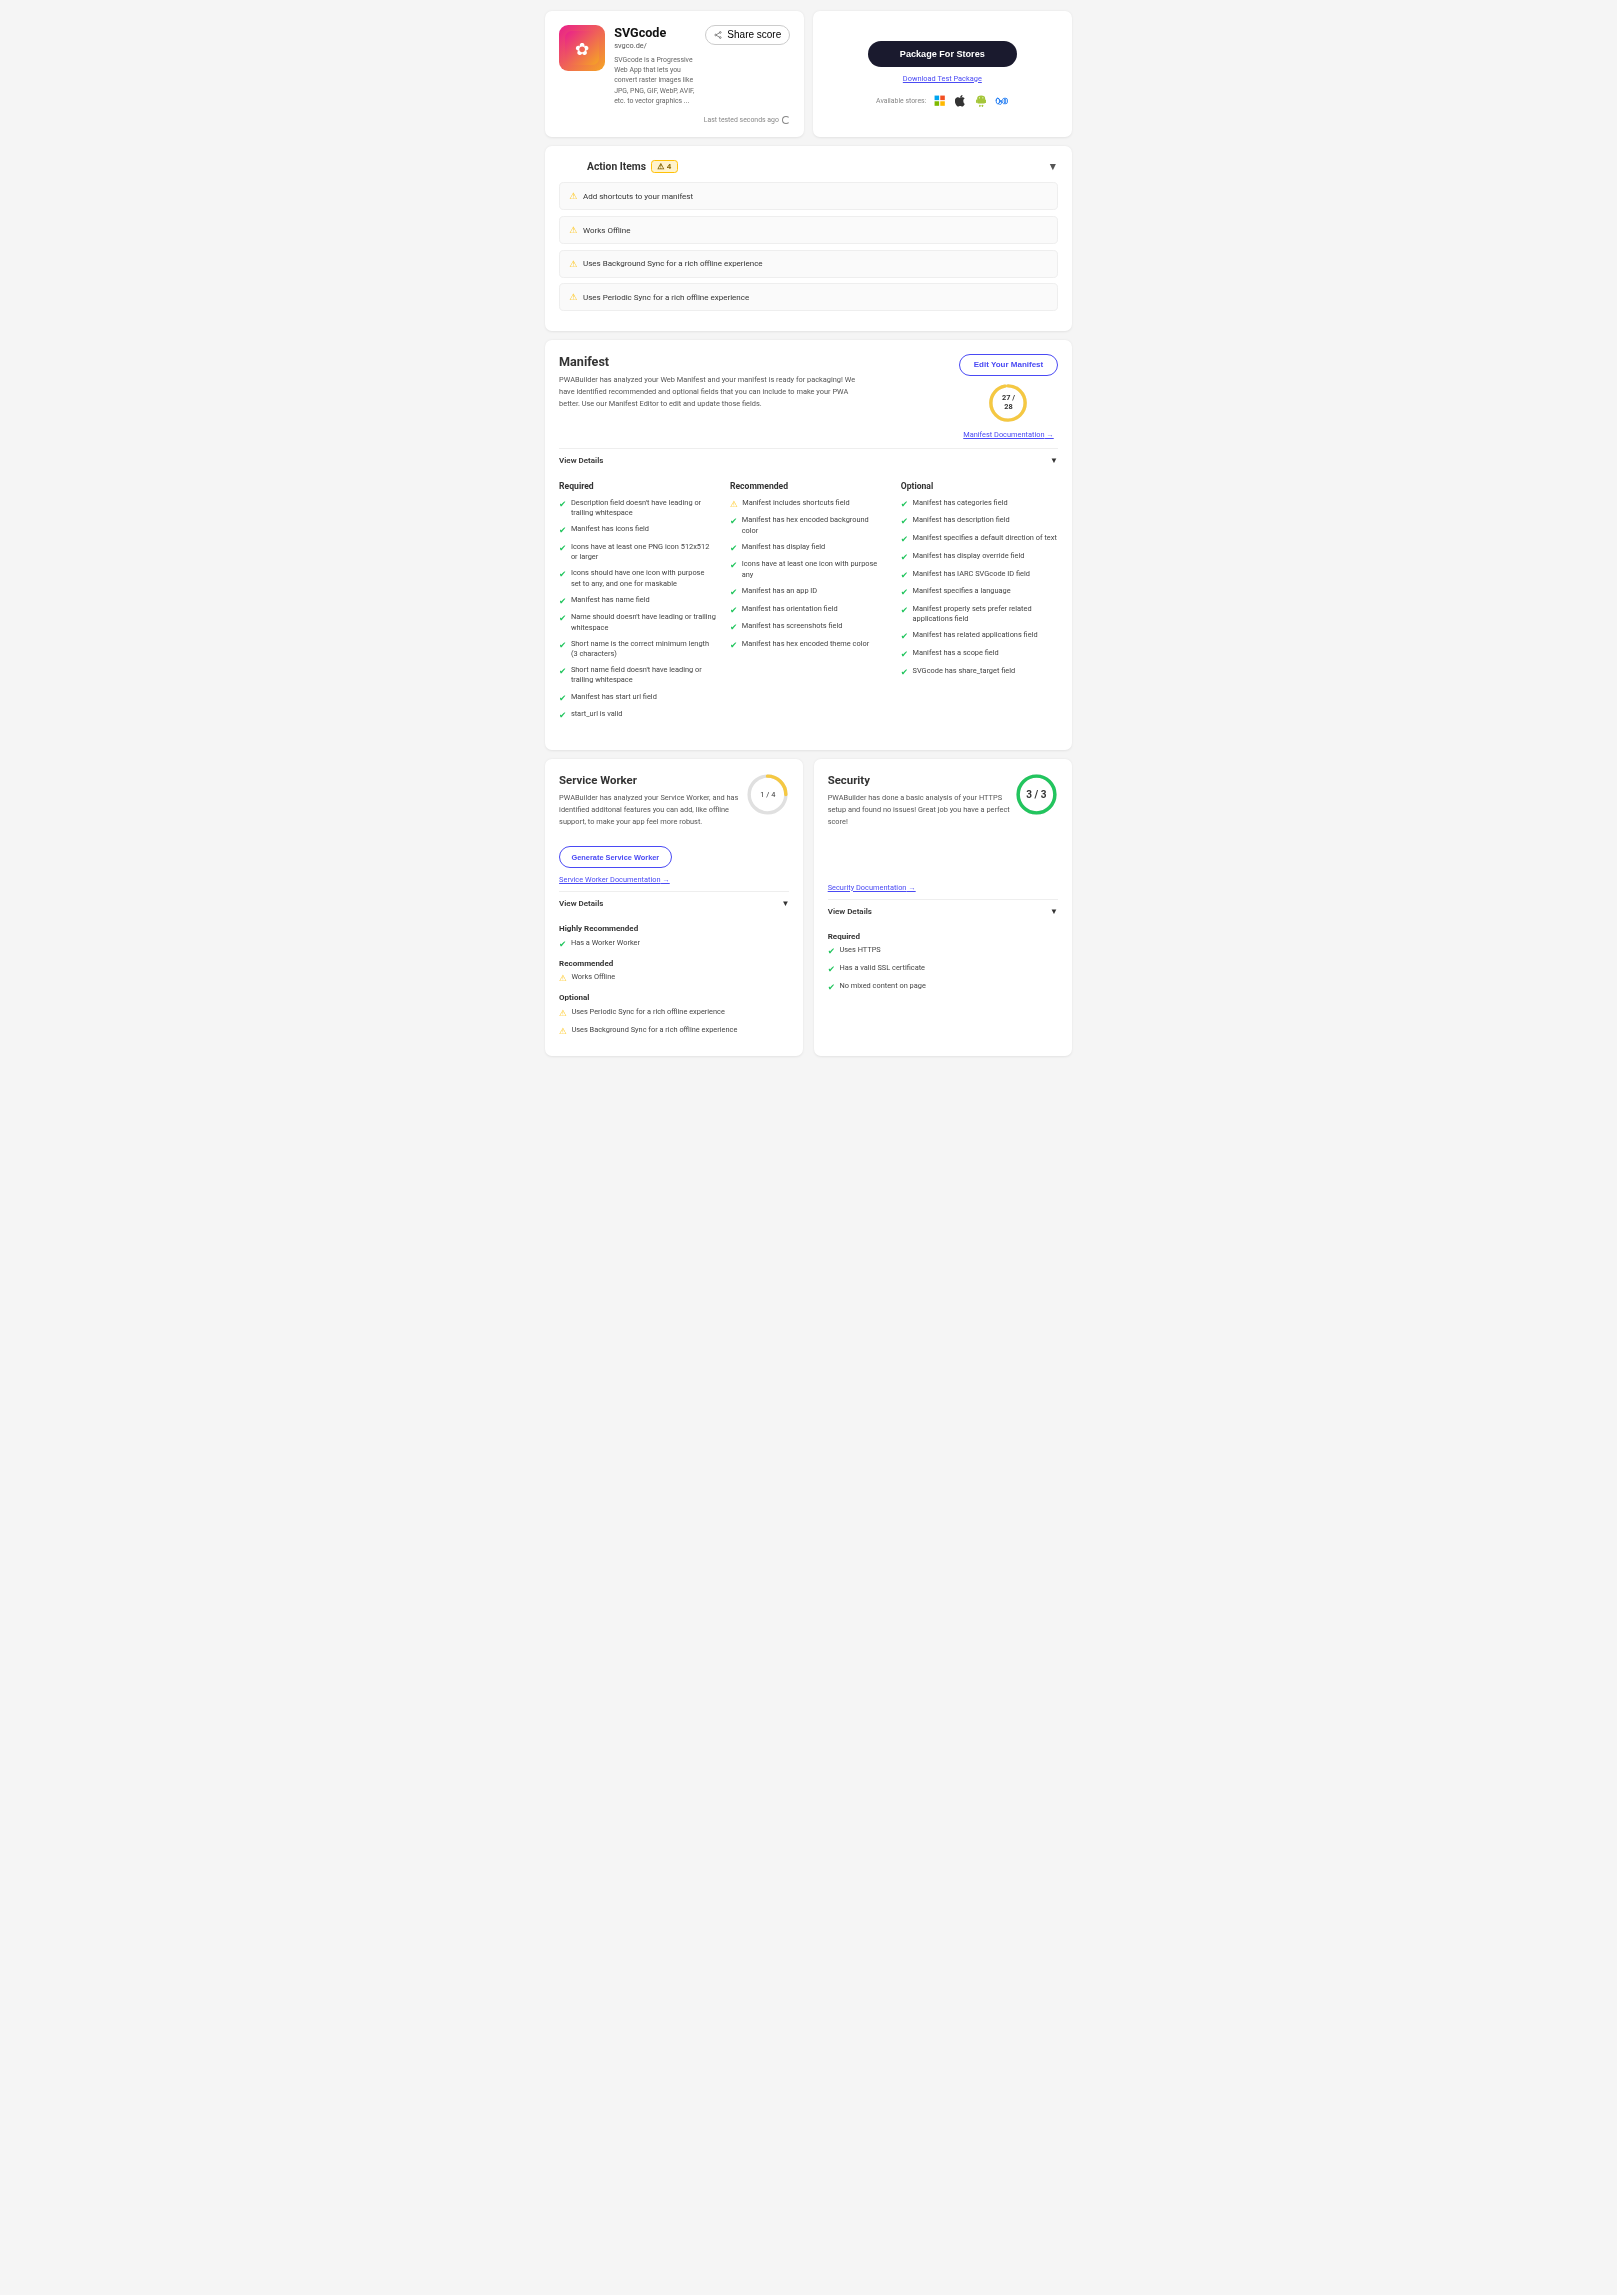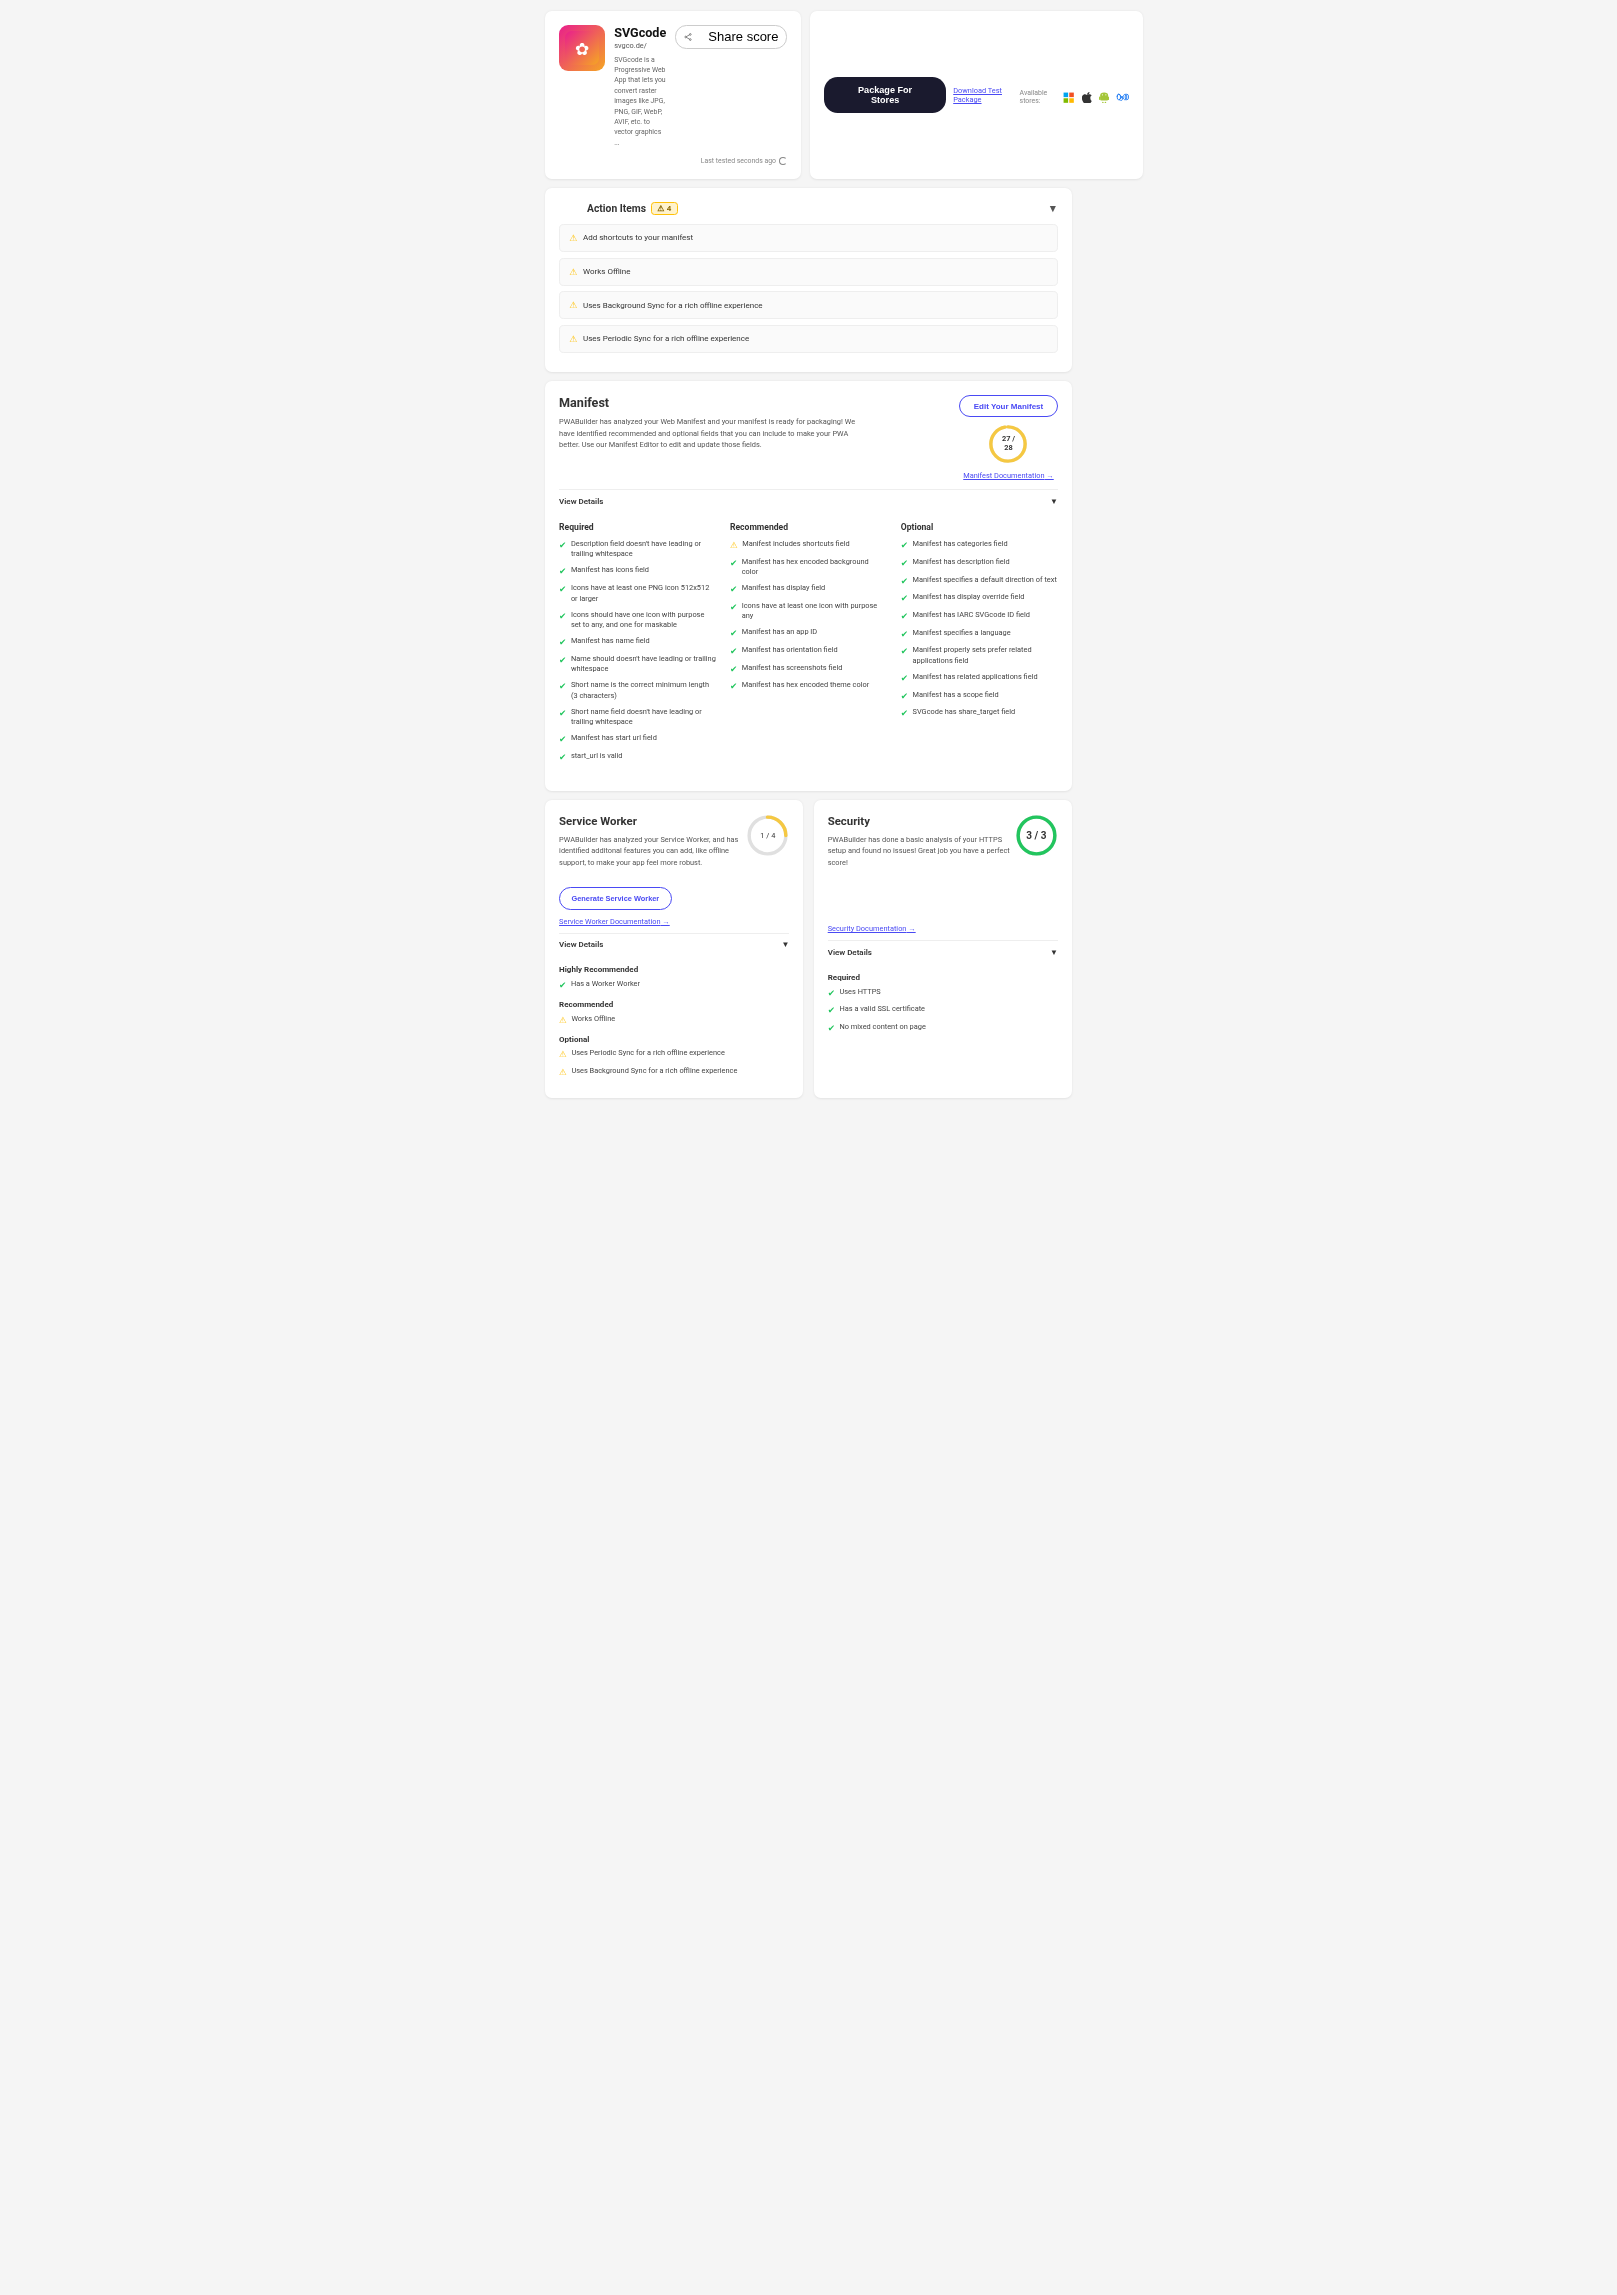--- a/index.html
+++ b/index.html
@@ -69,25 +69,25 @@
     .app-desc {
       font-size: 6.9px;
       color: #666;
       line-height: 1.5;
     }
     .share-btn {
       background: #fff;
       border: 0.9px solid #ccc;
       border-radius: 11.4px;
       padding: 3.4px 8px;
-      font-size: 13px;
-      cursor: pointer;
-      display: flex;
-      align-items: center;
-      gap: 16px;
+      font-size: 10px;
+      cursor: pointer;
+      display: flex;
+      align-items: center;
+      gap: 5px;
       white-space: nowrap;
       justify-content: center;
     }
     .last-tested {
       margin-top: 9.1px;
       font-size: 6.9px;
       color: #888;
       display: flex;
       align-items: center;
       gap: 3.4px;
@@ -100,21 +100,21 @@
       border: 1.1px solid #888;
       border-radius: 50%;
       border-right-color: transparent;
       animation: spin 1s linear infinite;
     }
     @keyframes spin { to { transform: rotate(360deg); } }
 
     
     .package-card {
       display: flex;
-      flex-direction: row;
+      flex-direction: column;
       align-items: center;
       justify-content: center;
       gap: 6.9px;
     }
     .package-btn {
       background: #1a1a2e;
       color: #fff;
       border: none;
       border-radius: 13.7px;
       padding: 8px 20.6px;

